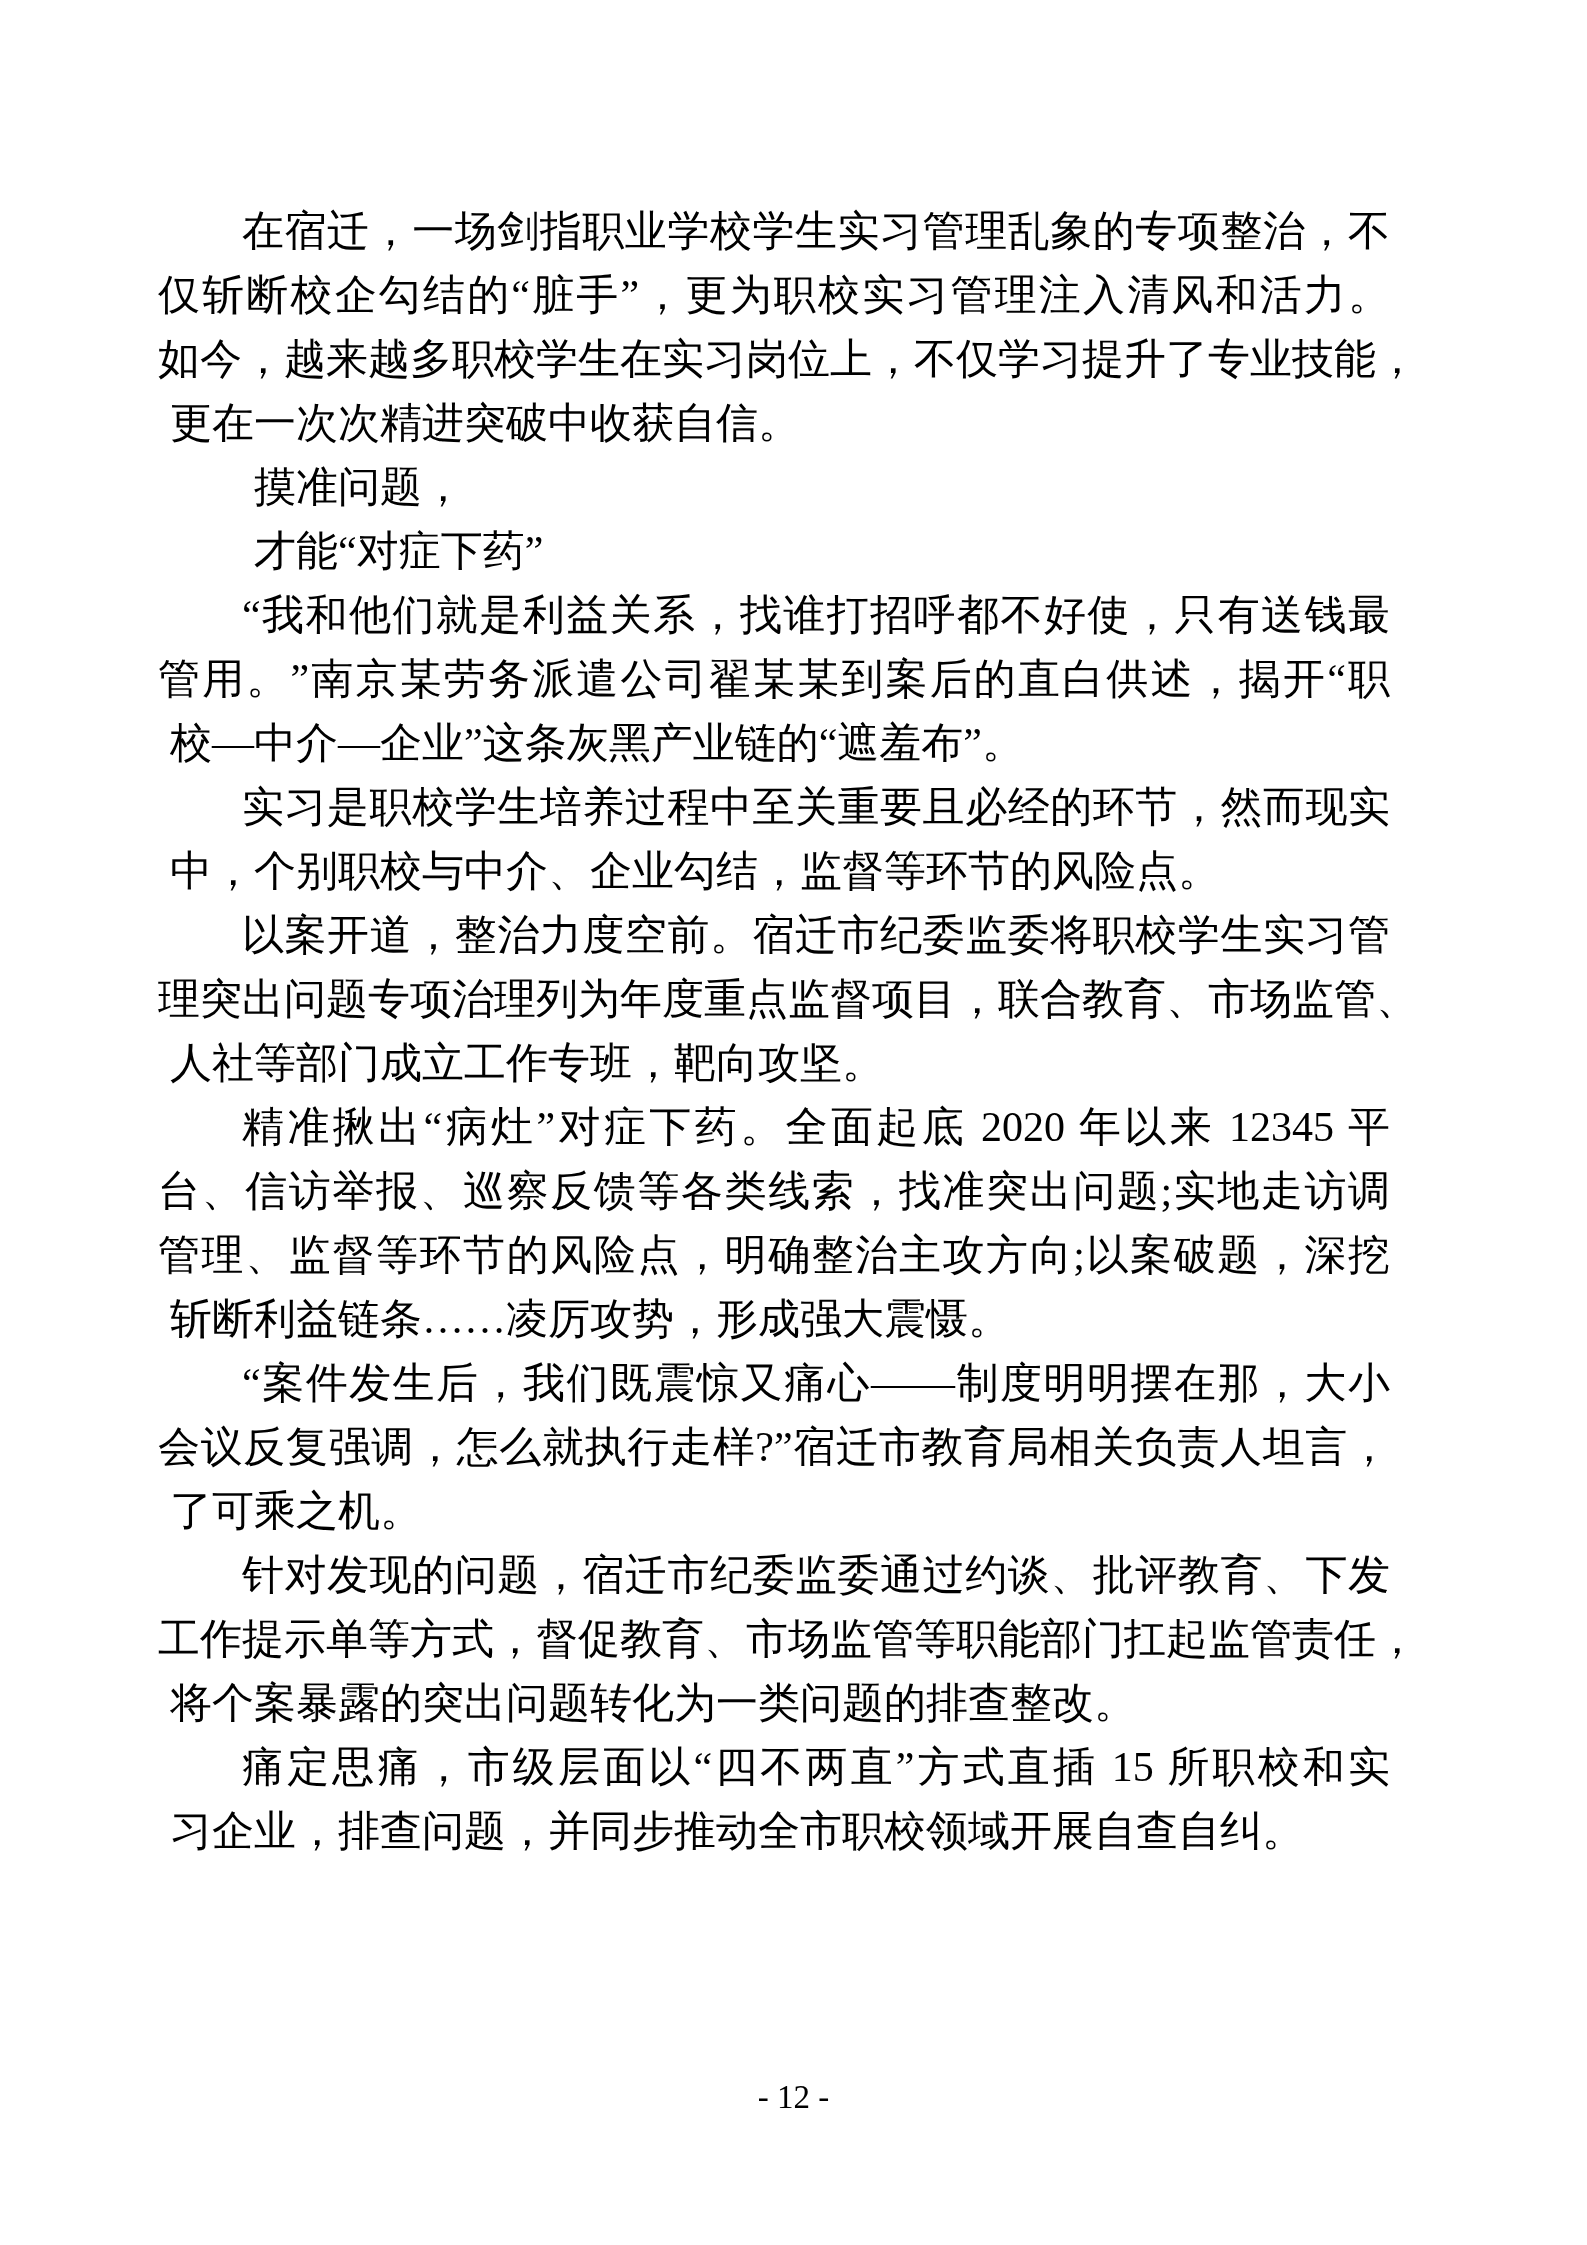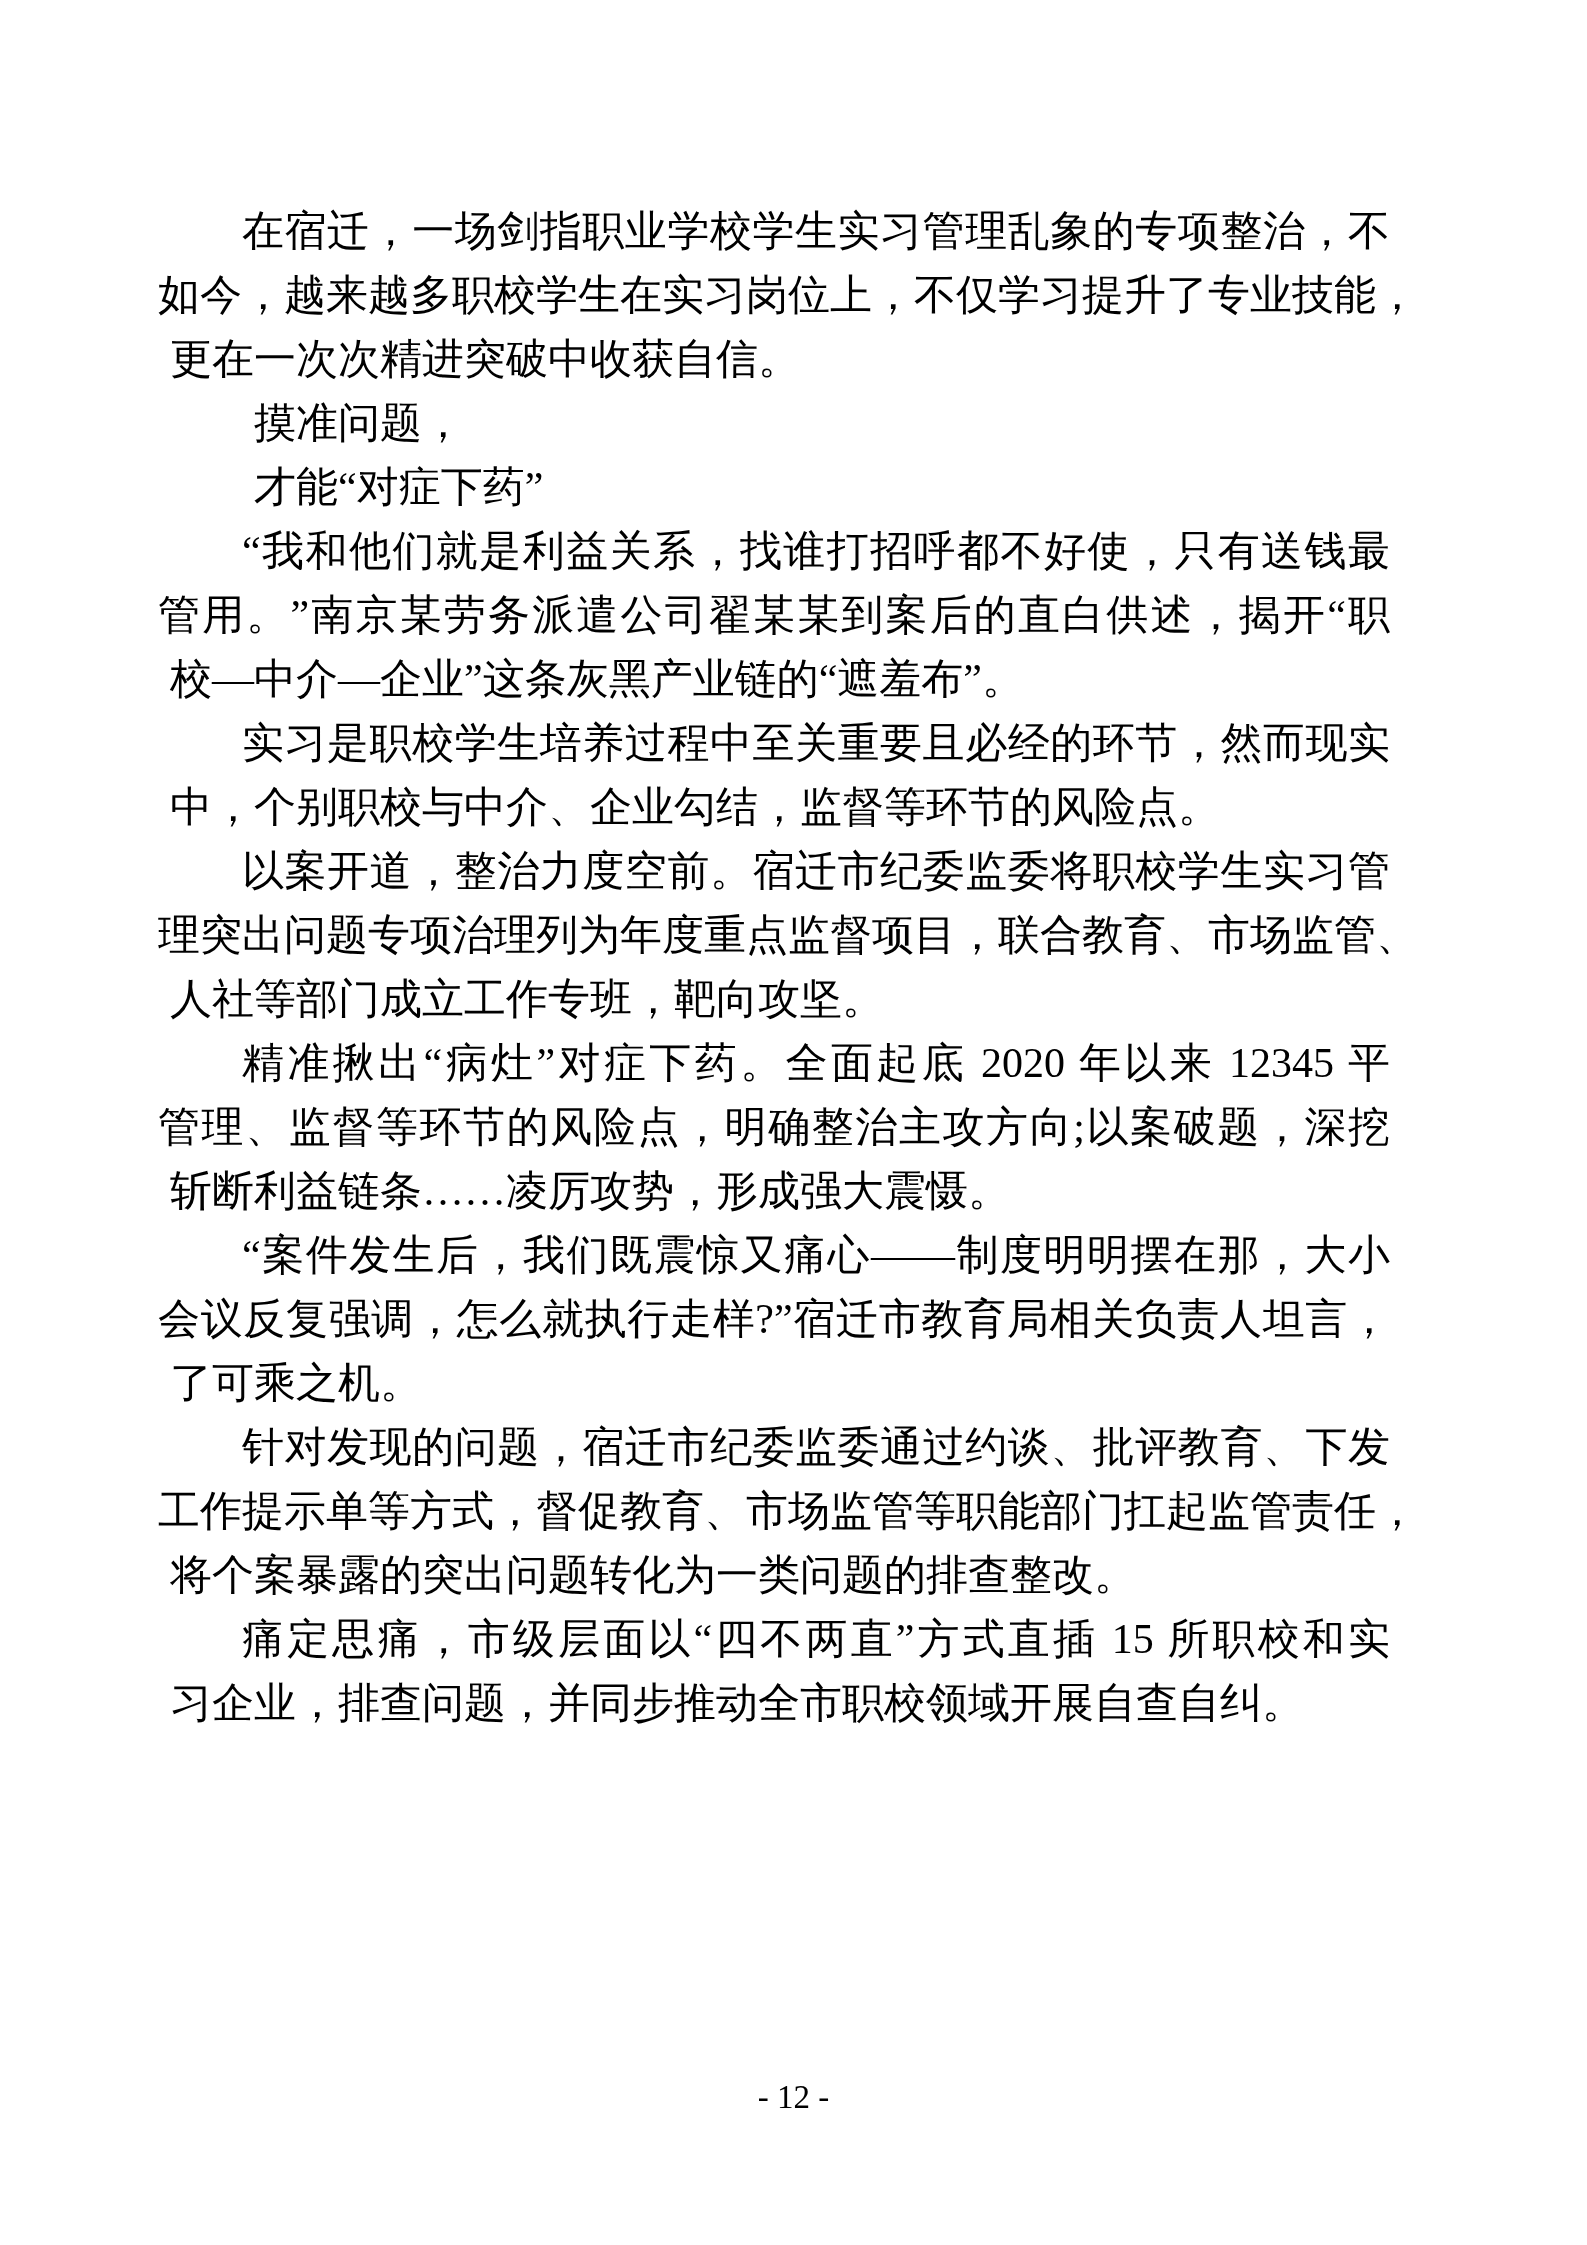--- a/index.html
+++ b/index.html
@@ -55,20 +55,21 @@
 </style>
 </head>
 <body>
 
 <div class="page">
 
   <div class="text-block">
 
     <div class="para">
       <div class="ln ind">在宿迁，一场剑指职业学校学生实习管理乱象的专项整治，不</div>
+      <div class="ln">仅斩断校企勾结的“脏手”，更为职校实习管理注入清风和活力。</div>
       <div class="ln">如今，越来越多职校学生在实习岗位上，不仅学习提升了专业技能，</div>
       <div class="ln end">更在一次次精进突破中收获自信。</div>
     </div>
 
     <div class="para">
       <div class="ln ind end">摸准问题，</div>
     </div>
 
     <div class="para">
       <div class="ln ind end">才能“对症下药”</div>
@@ -86,20 +87,21 @@
     </div>
 
     <div class="para">
       <div class="ln ind">以案开道，整治力度空前。宿迁市纪委监委将职校学生实习管</div>
       <div class="ln">理突出问题专项治理列为年度重点监督项目，联合教育、市场监管、</div>
       <div class="ln end">人社等部门成立工作专班，靶向攻坚。</div>
     </div>
 
     <div class="para">
       <div class="ln ind">精准揪出“病灶”对症下药。全面起底 2020 年以来 12345 平</div>
+      <div class="ln">台、信访举报、巡察反馈等各类线索，找准突出问题;实地走访调</div>
       <div class="ln">管理、监督等环节的风险点，明确整治主攻方向;以案破题，深挖</div>
       <div class="ln end">斩断利益链条……凌厉攻势，形成强大震慑。</div>
     </div>
 
     <div class="para">
       <div class="ln ind">“案件发生后，我们既震惊又痛心——制度明明摆在那，大小</div>
       <div class="ln">会议反复强调，怎么就执行走样?”宿迁市教育局相关负责人坦言，</div>
       <div class="ln end">了可乘之机。</div>
     </div>
 

